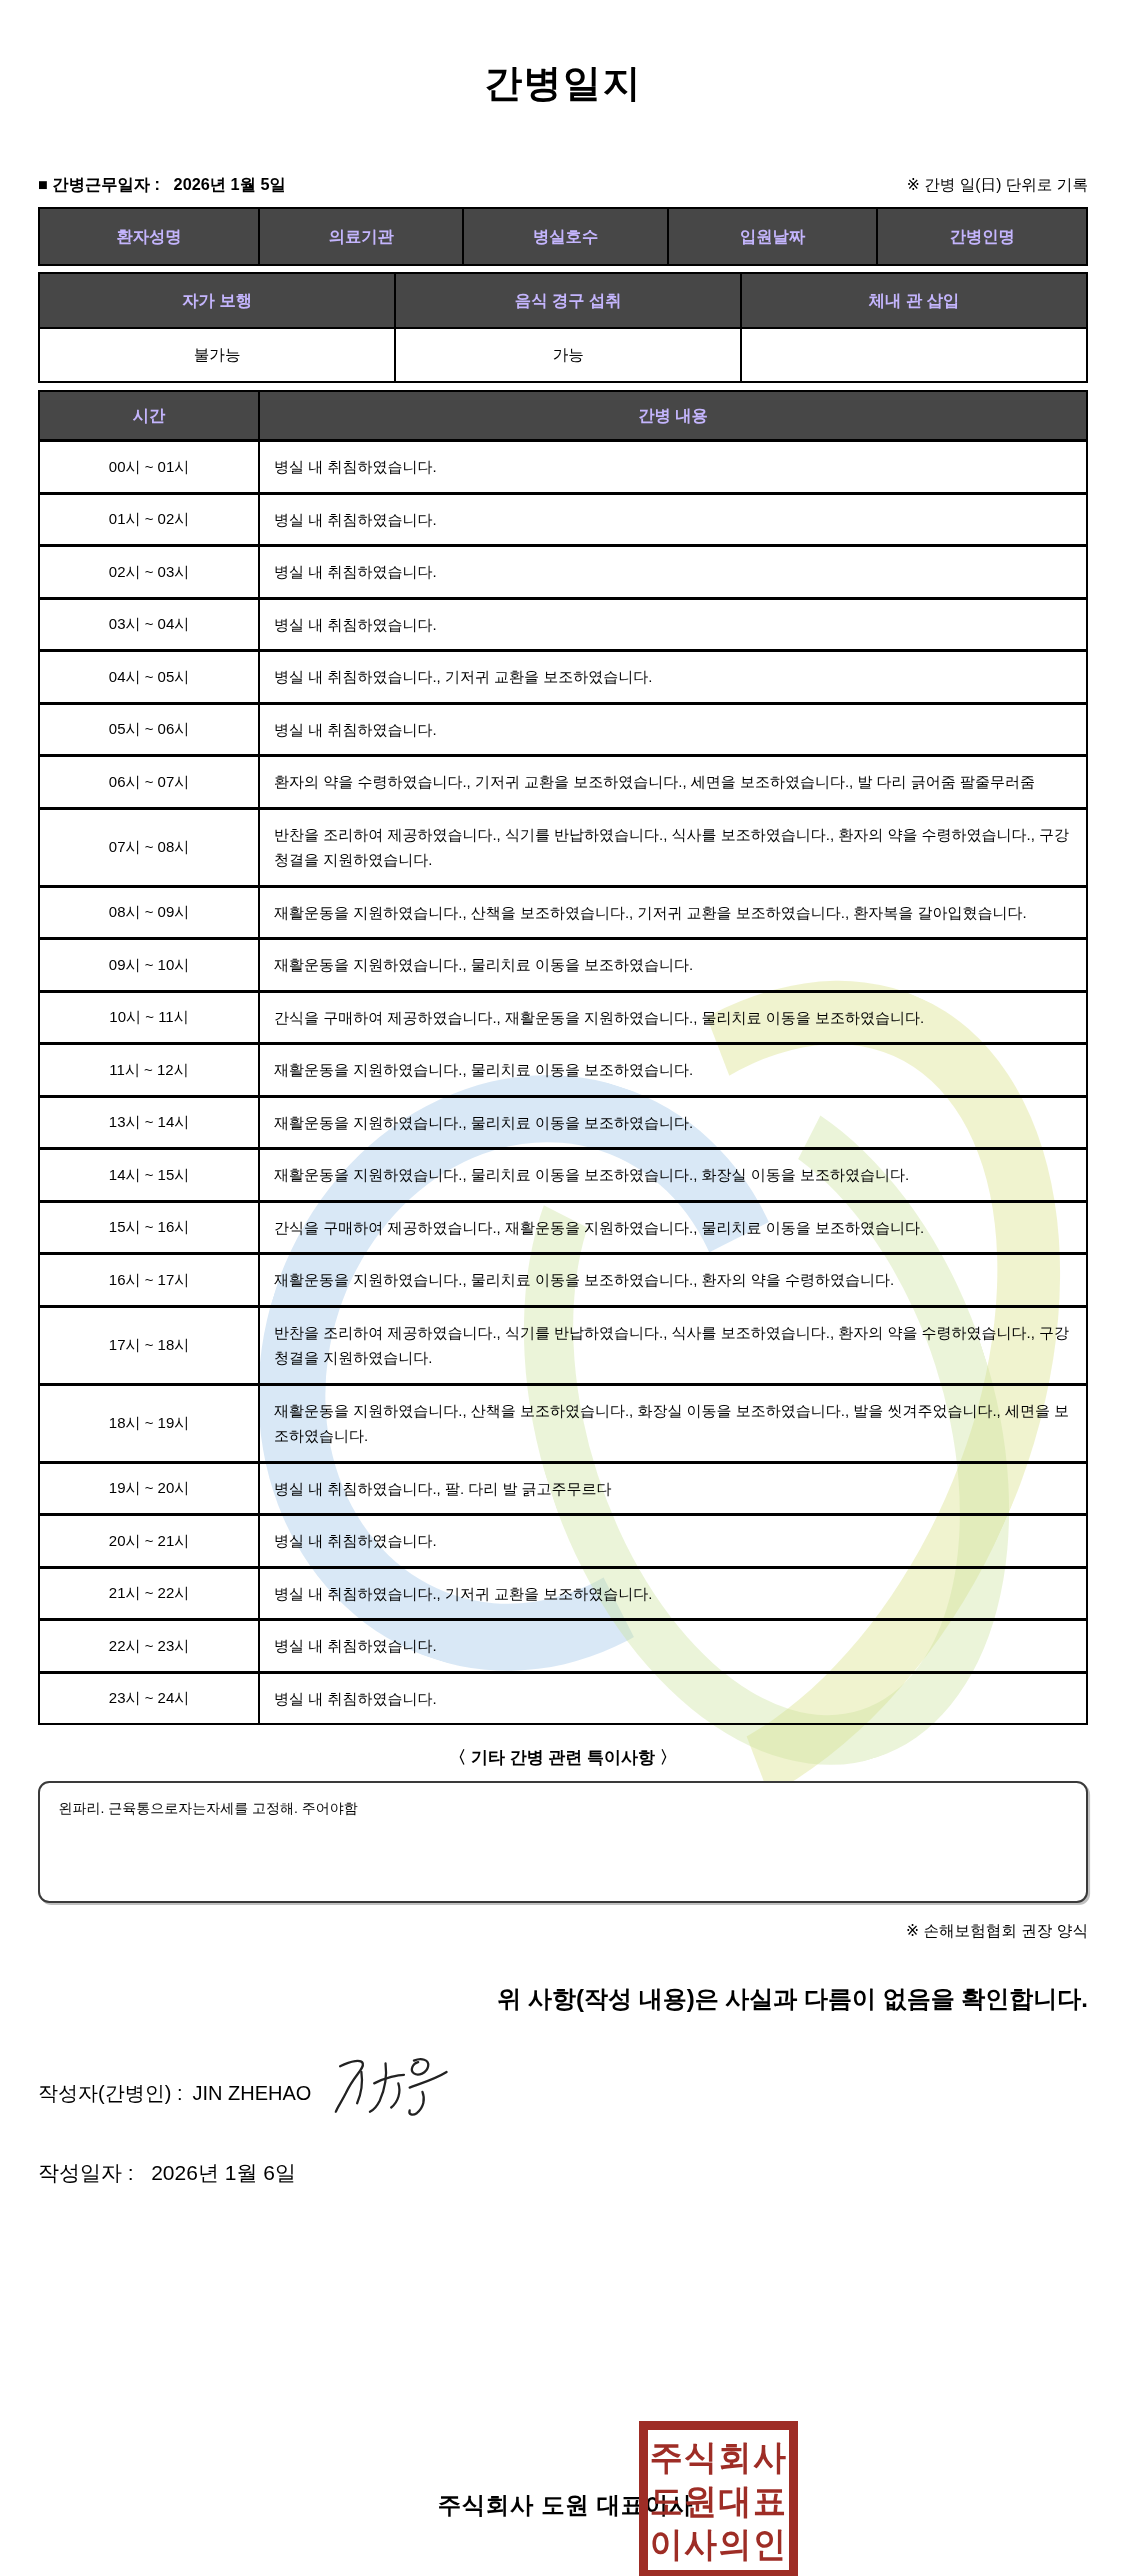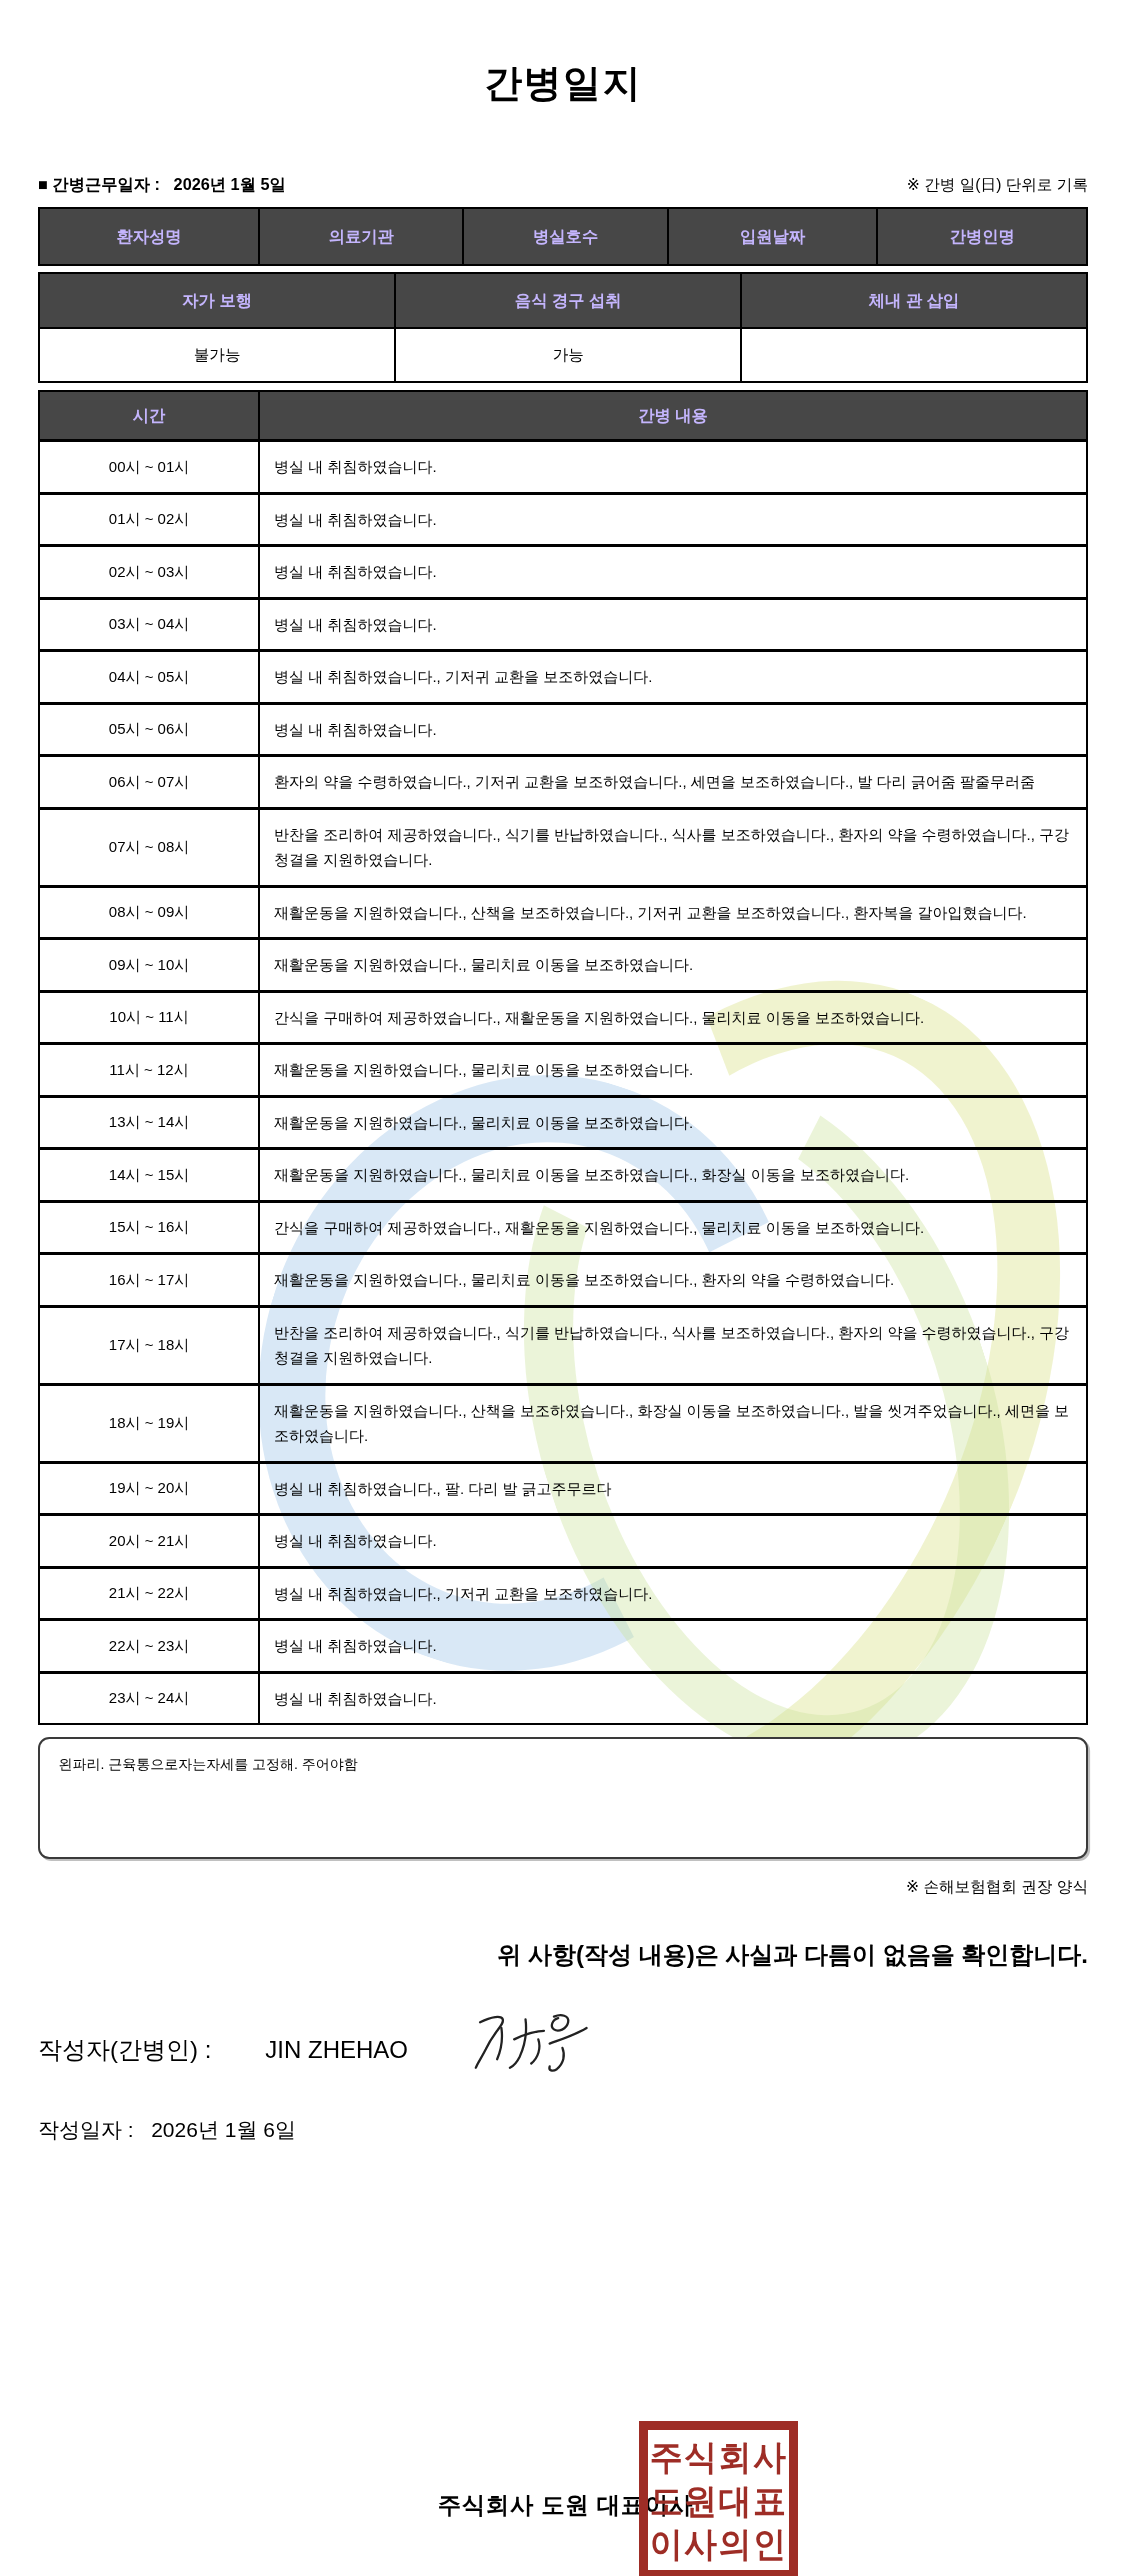--- a/index.html
+++ b/index.html
@@ -43,21 +43,21 @@
 
   
   .notes-heading{margin-top:21px;text-align:center;font-size:17px;font-weight:700;}
   .notes-box{margin-top:11.3px;height:84px;border:2.1px solid #3a3a3a;border-radius:11.3px;
      box-shadow:2.1px 2.1px 0 rgba(140,140,140,0.55);padding:17px 18.4px;background:#fff;}
   .notes-text{font-size:14px;}
   .form-note{margin-top:18.4px;text-align:right;font-size:15.6px;}
 
   
   .confirmation{margin-top:41px;text-align:right;font-size:24px;font-weight:800;}
-  .writer-line{margin-top:40px;font-size:24px;display:flex;align-items:center;gap:44px;}
+  .writer-line{margin-top:40px;font-size:20px;display:flex;align-items:center;}
   .writer-name{margin-left:10px;}
   .signature{margin-left:18.4px;transform:translateY(-4.3px);}
   .date-line{margin-top:28px;font-size:21px;}
 
   
   .company{position:absolute;left:154px;top:2431px;width:539px;text-align:right;
      font-size:23.4px;font-weight:800;letter-spacing:0.7px;z-index:1;}
   .stamp{position:absolute;left:639px;top:2363px;width:159px;height:158px;box-sizing:border-box;
      border:9.2px solid var(--stamp-red,#9E2D26);display:flex;flex-direction:column;
      justify-content:space-evenly;align-items:center;z-index:1;background:transparent;}
@@ -225,20 +225,21 @@
             <td class="time-cell">22시 ~ 23시</td>
             <td class="content-cell">병실 내 취침하였습니다.</td>
           </tr>
           <tr>
             <td class="time-cell">23시 ~ 24시</td>
             <td class="content-cell">병실 내 취침하였습니다.</td>
           </tr>
         </tbody>
     </table>
 
+    <div class="notes-heading">〈 기타 간병 관련 특이사항 〉</div>
     <div class="notes-box">
       <div class="notes-text">왼파리. 근육통으로자는자세를 고정해. 주어야함</div>
     </div>
     <div class="form-note">※ 손해보험협회 권장 양식</div>
 
     <div class="confirmation">위 사항(작성 내용)은 사실과 다름이 없음을 확인합니다.</div>
 
     <div class="writer-line">
       <span>작성자(간병인) :</span>
       <span class="writer-name">JIN ZHEHAO</span>

